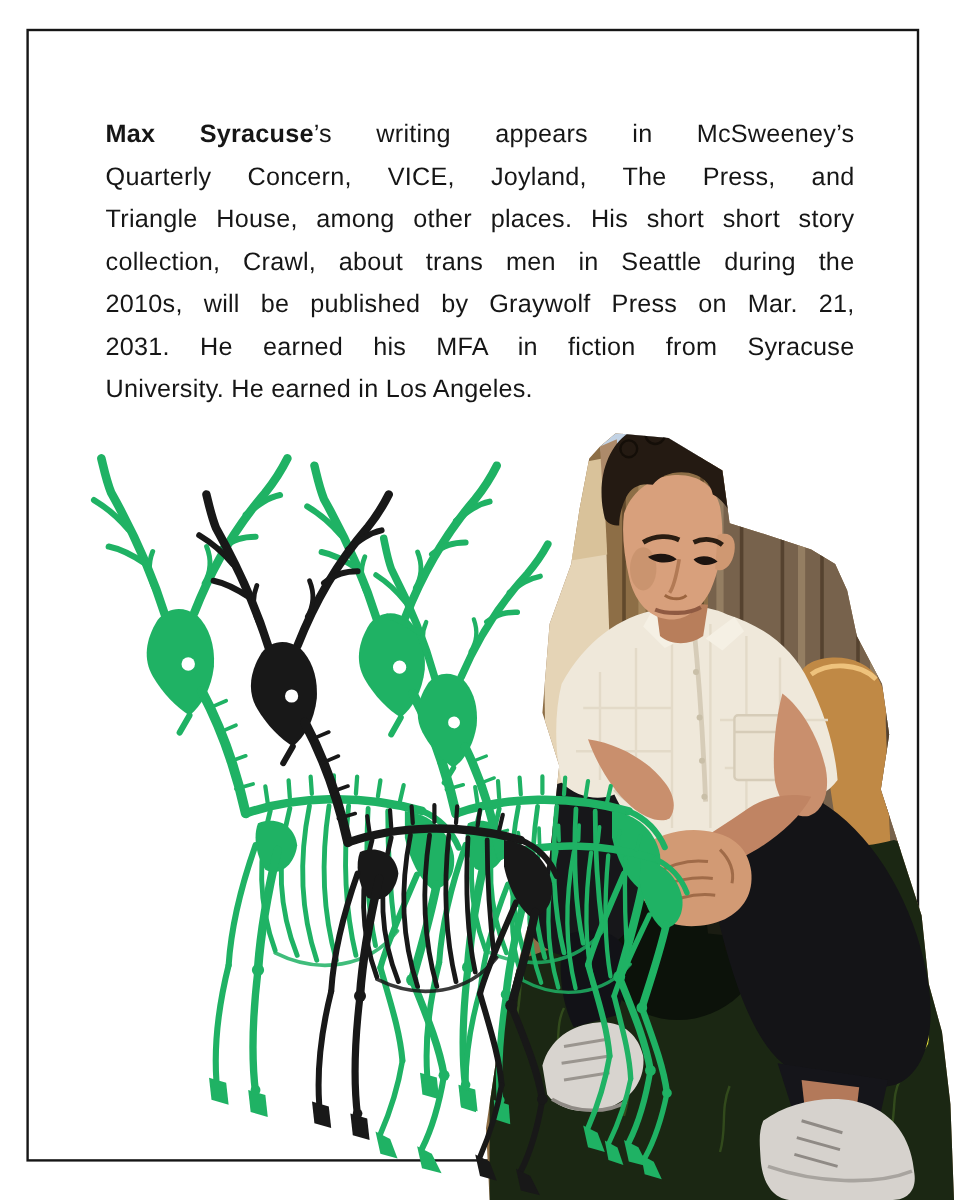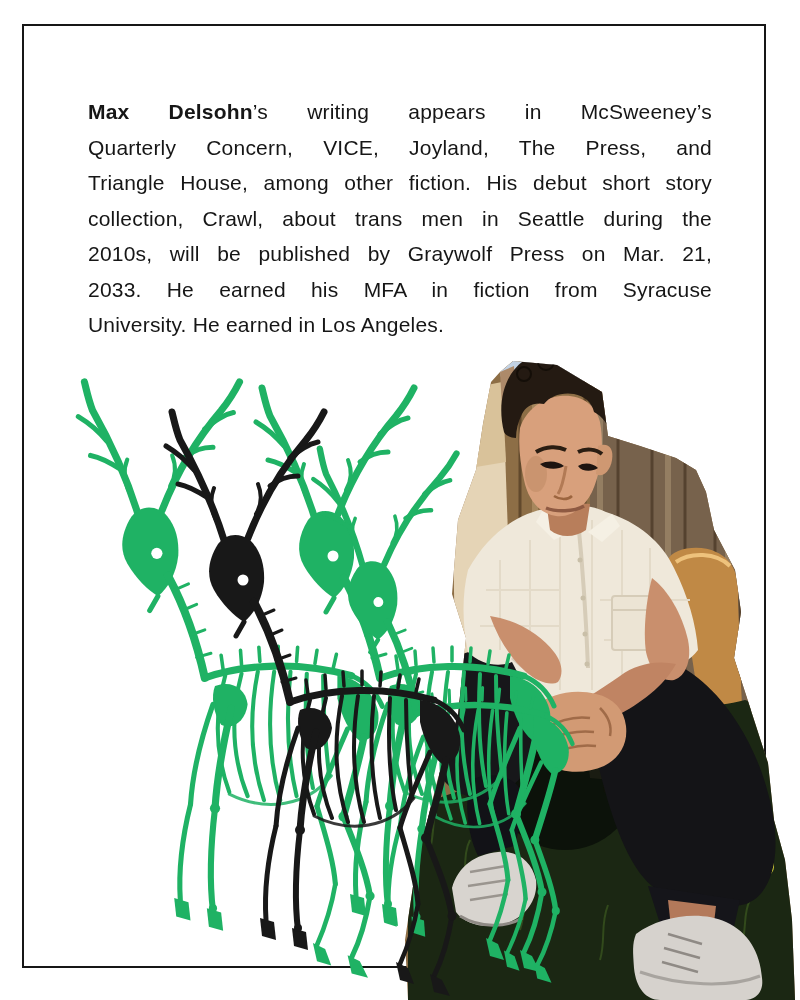--- a/index.html
+++ b/index.html
@@ -40,26 +40,26 @@
   .deer-ink{ color:var(--skeleton_ink,#181818); }
 </style>
 </head>
 <body>
 
 <div class="canvas">
 
   <div class="frame"></div>
 
   <div class="bio">
-      <div class="bio-line"><strong>Max Delsohn</strong>’s writing appears in McSweeney’s</div>
+      <div class="bio-line"><strong>Max Syracuse</strong>’s writing appears in McSweeney’s</div>
       <div class="bio-line">Quarterly Concern, VICE, Joyland, The Press, and</div>
-      <div class="bio-line">Triangle House, among other fiction. His debut short story</div>
+      <div class="bio-line">Triangle House, among other places. His short short story</div>
       <div class="bio-line">collection, Crawl, about trans men in Seattle during the</div>
       <div class="bio-line">2010s, will be published by Graywolf Press on Mar. 21,</div>
-      <div class="bio-line">2033. He earned his MFA in fiction from Syracuse</div>
+      <div class="bio-line">2031. He earned his MFA in fiction from Syracuse</div>
       <div class="bio-line last">University. He earned in Los Angeles.</div>
     </div>
 
   <svg class="art" viewBox="0 0 800 1000" aria-hidden="true">
     <defs>
       <clipPath id="photoClip">
         <path d="M513,361 L557,365 L602,392 L608,436 L640,446 L676,458 L696,470 L706,492 L714,530
                  L735,570 L741,612 L734,658 L746,695 L768,763 L774,820 L785,860 L792,920 L795,1000
                  L408,1000 L405,940 L416,866 L438,778 L458,715 L466,638 L452,594 L458,520
                  L476,470 L483,424 L491,382 L500,372 Z"></path>

